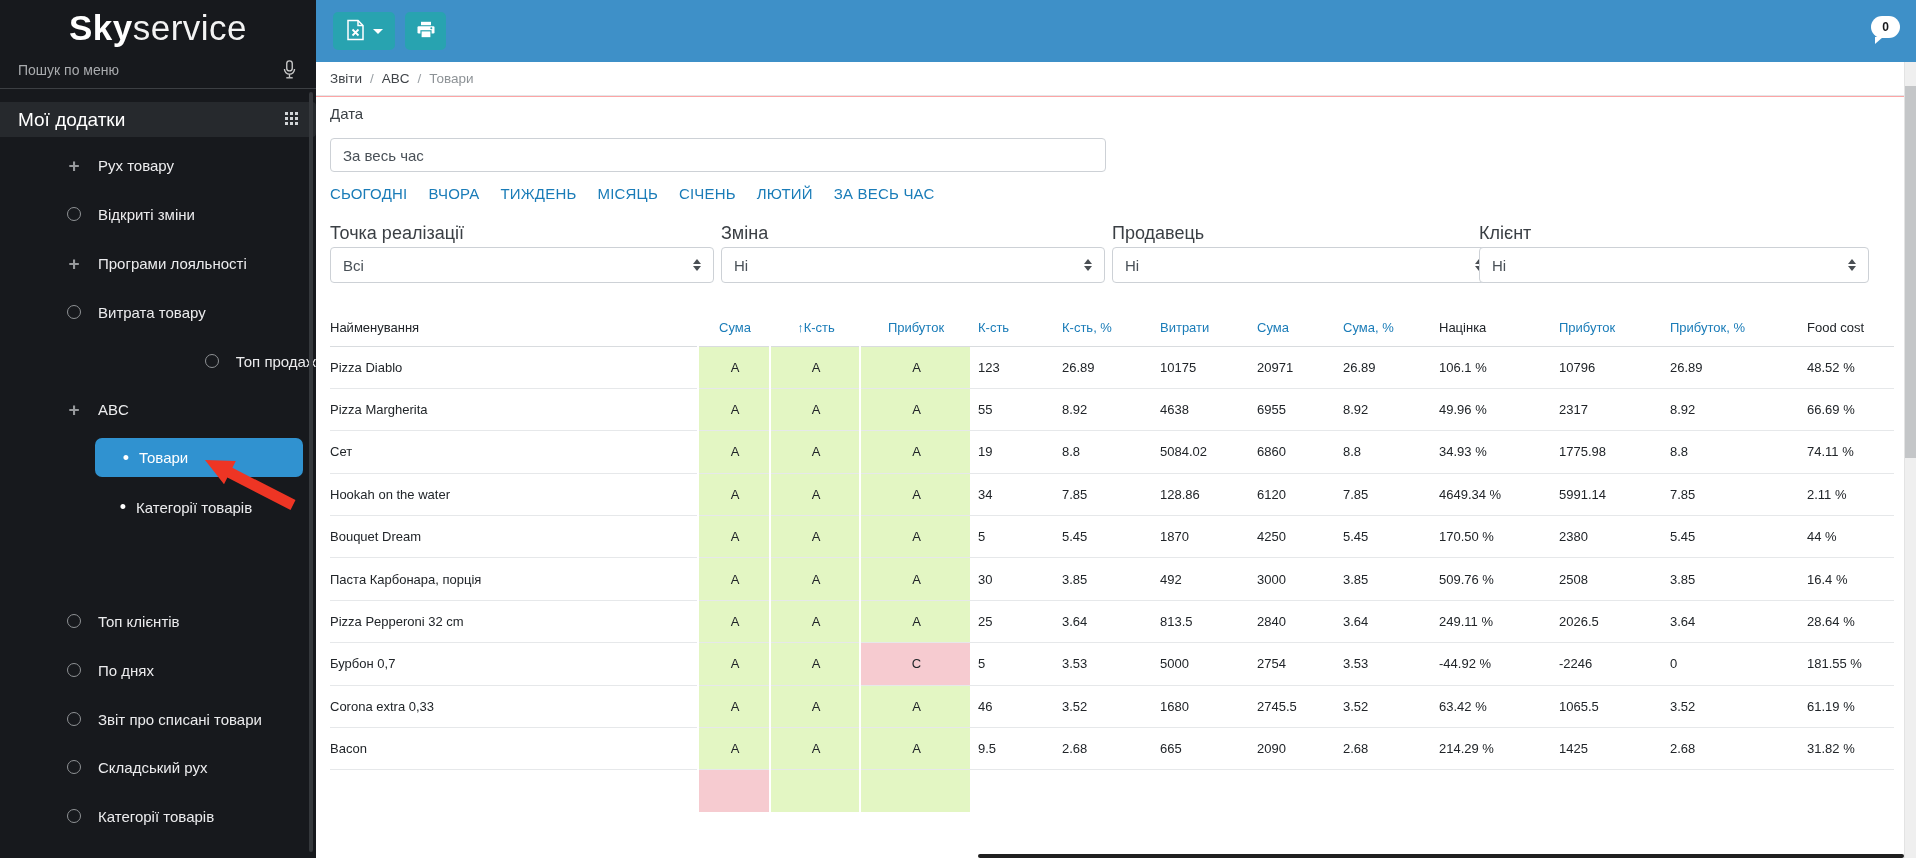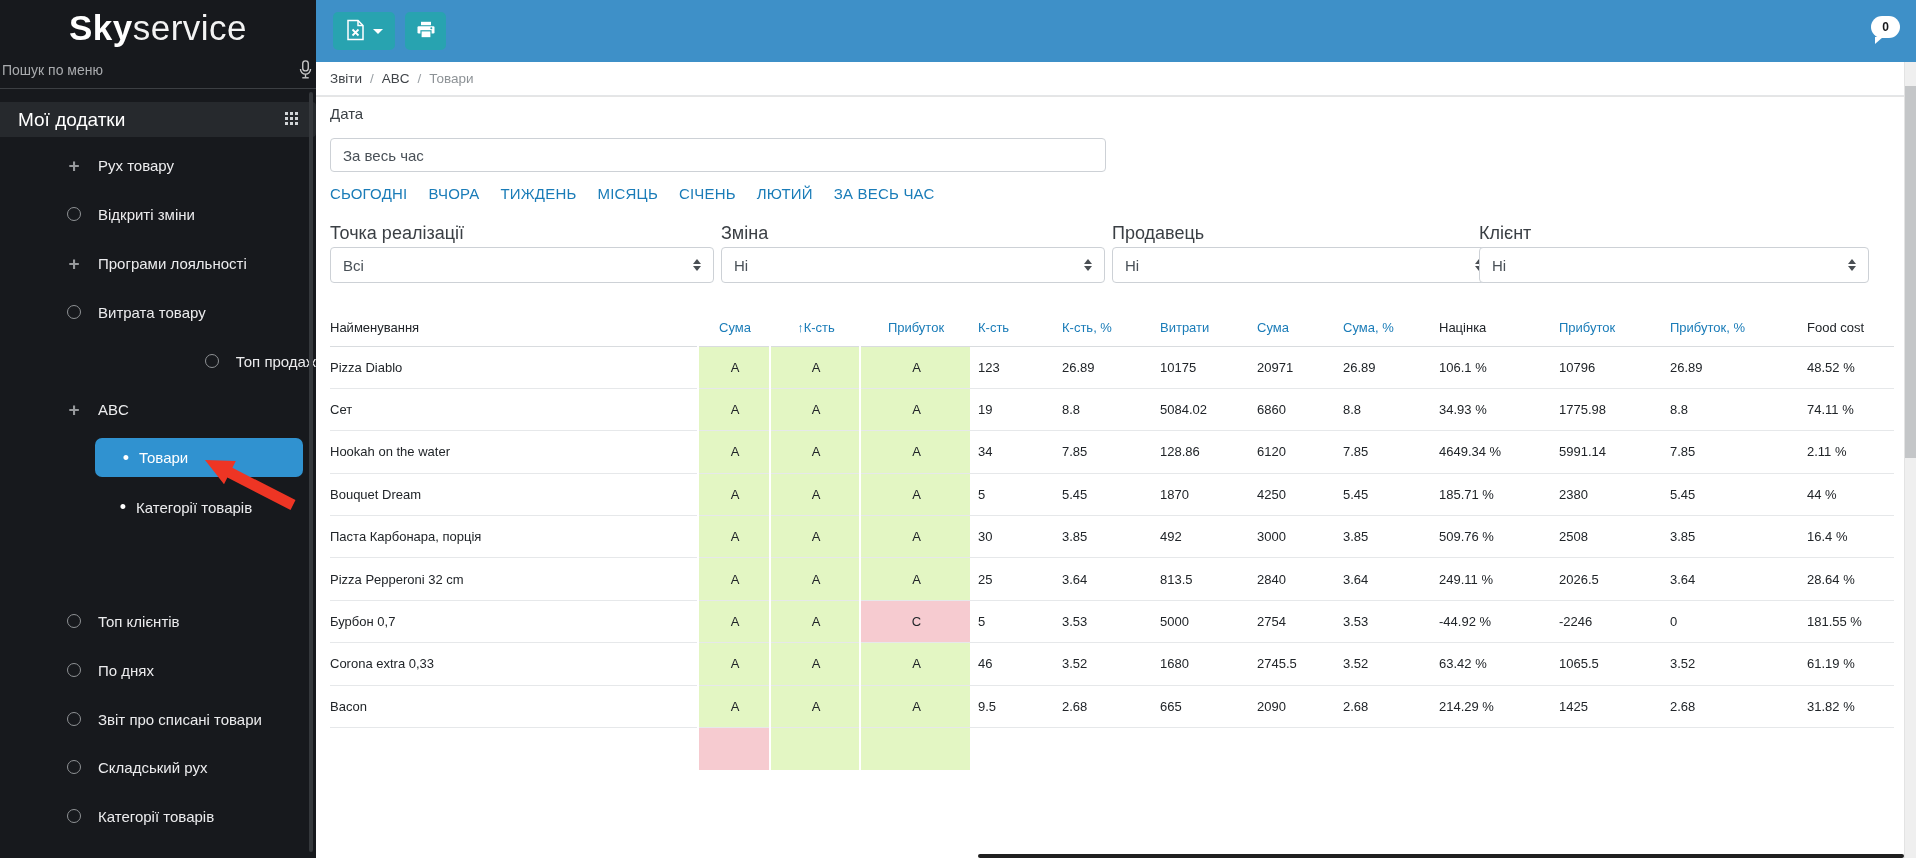--- a/index.html
+++ b/index.html
@@ -1,25 +1,25 @@
 <!DOCTYPE html>
 <html><head>
 <meta charset="utf-8">
 <style>
   * { box-sizing: border-box; margin: 0; padding: 0; }
   html,body { width:1916px; height:858px; overflow:hidden; }
   body { font-family:"Liberation Sans","DejaVu Sans",sans-serif; background:#fff; }
-  #app { position:relative; width:1916px; height:858px; overflow:hidden; background:#e5e5e5; }
+  #app { position:relative; width:1916px; height:858px; overflow:hidden; background:#fca5a5; }
 
   
   #sidebar { position:absolute; left:0; top:0; width:316px; height:858px; background:#17191d; z-index:10; }
   .logo { position:absolute; top:8px; left:0; width:100%; text-align:center; color:#fff; font-size:35px; letter-spacing:.5px; }
   .logo b { font-weight:700; }
   .logo span.lt { font-weight:300; opacity:.95; }
-  .side-search { position:absolute; top:52px; left:0; right:0; height:37px; border-bottom:1px solid #3c3f43; display:flex; align-items:center; padding:0 2px;gap:40px; }
+  .side-search { position:absolute; top:52px; left:0; right:0; height:37px; border-bottom:1px solid #3c3f43; display:flex; align-items:center; padding:0 18px;gap:40px; }
   .side-search .ph { color:#a9abae; font-size:14px; flex:1; }
   .mic { display:flex; align-items:center; }
   .apps-bar { position:absolute; top:102px; left:0; right:0; height:35px; background:#26292d; border-radius:0 4px 4px 0; display:flex; align-items:center; padding:0 18px; }
   .apps-bar .t { color:#fff; font-size:19px; font-weight:500; flex:1; }
   #menu { position:absolute; top:0; left:0; right:0; bottom:0; }
   .menu-item { position:absolute; left:0; right:0; height:48px; display:flex; align-items:center; cursor:pointer; }
   .menu-item .mi-label { color:#ececee; font-size:15px; }
   .mi-icon { margin-left:64px; margin-right:14px; width:20px; display:inline-flex; justify-content:center; align-items:center; }
   .mi-icon.plus { color:#97999c; font-size:19px; font-weight:600; line-height:1; }
   .mi-icon.circle::before { content:''; width:12px; height:12px; border:1.5px solid #8f9295; border-radius:50%; display:block; }
@@ -308,20 +308,35 @@
               <td>26.89</td>
               <td>10175</td>
               <td>20971</td>
               <td>26.89</td>
               <td>106.1 %</td>
               <td>10796</td>
               <td>26.89</td>
               <td>48.52 %</td>
             </tr>
             <tr>
+              <td class="c0">Pizza Margherita</td>
+              <td class="abc abc-a">A</td>
+              <td class="abc abc-a">A</td>
+              <td class="abc abc-a">A</td>
+              <td>55</td>
+              <td>8.92</td>
+              <td>4638</td>
+              <td>6955</td>
+              <td>8.92</td>
+              <td>49.96 %</td>
+              <td>2317</td>
+              <td>8.92</td>
+              <td>66.69 %</td>
+            </tr>
+            <tr>
               <td class="c0">Сет</td>
               <td class="abc abc-a">A</td>
               <td class="abc abc-a">A</td>
               <td class="abc abc-a">A</td>
               <td>19</td>
               <td>8.8</td>
               <td>5084.02</td>
               <td>6860</td>
               <td>8.8</td>
               <td>34.93 %</td>
@@ -347,21 +362,21 @@
             <tr>
               <td class="c0">Bouquet Dream</td>
               <td class="abc abc-a">A</td>
               <td class="abc abc-a">A</td>
               <td class="abc abc-a">A</td>
               <td>5</td>
               <td>5.45</td>
               <td>1870</td>
               <td>4250</td>
               <td>5.45</td>
-              <td>185.71 %</td>
+              <td>170.50 %</td>
               <td>2380</td>
               <td>5.45</td>
               <td>44 %</td>
             </tr>
             <tr>
               <td class="c0">Паста Карбонара, порція</td>
               <td class="abc abc-a">A</td>
               <td class="abc abc-a">A</td>
               <td class="abc abc-a">A</td>
               <td>30</td>

